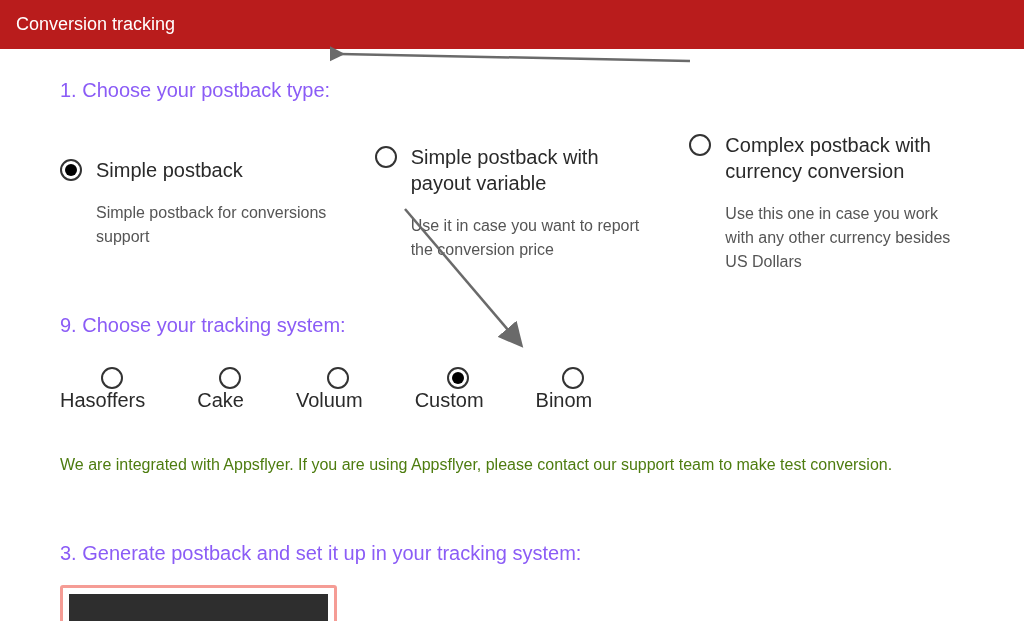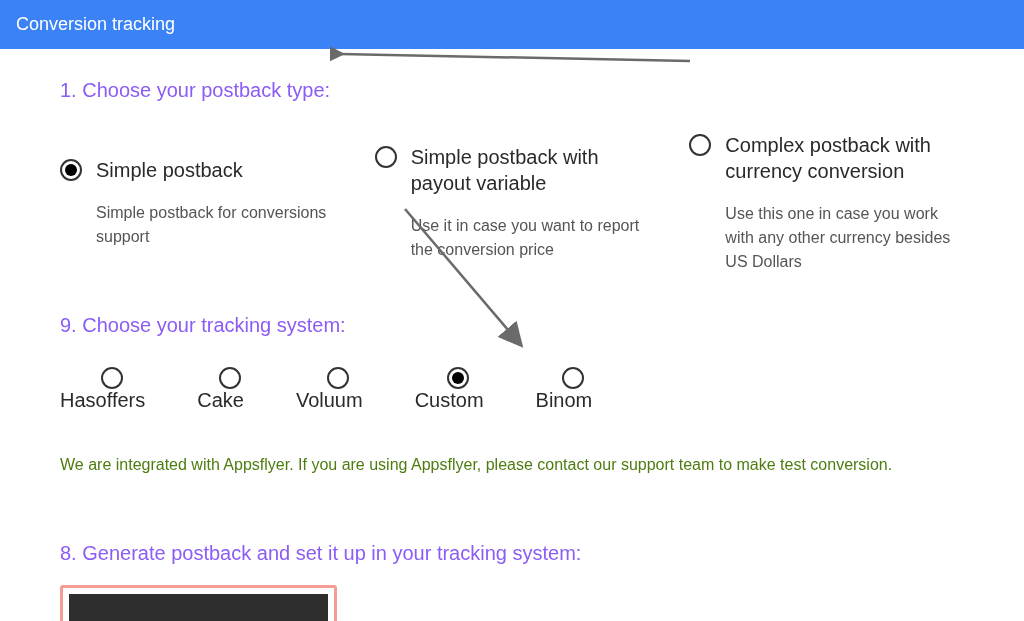--- a/index.html
+++ b/index.html
@@ -9,21 +9,21 @@
     }
     body {
       font-family: -apple-system, BlinkMacSystemFont, 'Segoe UI', Arial, sans-serif;
       background: #fff;
       width: 1024px;
       height: 621px;
       overflow: hidden;
       position: relative;
     }
     .header {
-      background: #3b82f6;
+      background: #b91c1c;
       color: #fff;
       padding: 14px 16px;
       font-size: 18px;
       font-weight: 400;
     }
     .content {
       padding: 30px 60px;
       position: relative;
     }
     .section-title {
@@ -207,19 +207,19 @@
       <span class="tracking-label">Custom</span>
     </div>
     <div class="tracking-option">
       <span class="radio-circle"></span>
       <span class="tracking-label">Binom</span>
     </div>
   </div>
 
   <p class="note">We are integrated with Appsflyer. If you are using Appsflyer, please contact our support team to make test conversion.</p>
 
-  <h2 class="section-title s3">8. Generate postback and set it up in your tracking system:</h2>
+  <h2 class="section-title s3">3. Generate postback and set it up in your tracking system:</h2>
 
   <div class="button-wrap">
     <button class="generate-btn">GENERATE POSTBACK</button>
   </div>
 
 </div>
 
 </body></html>

